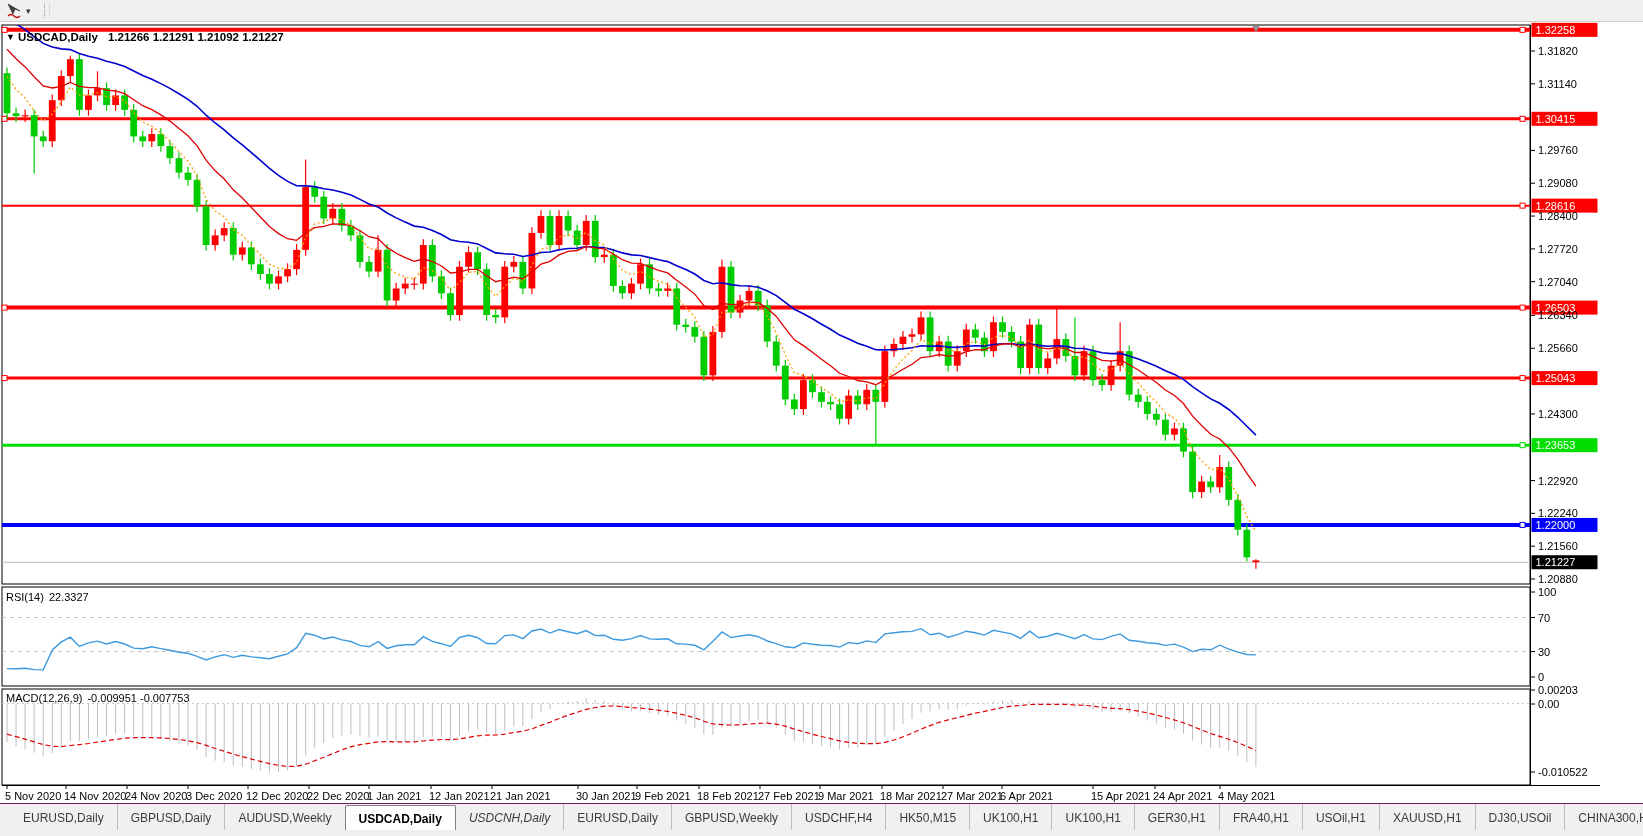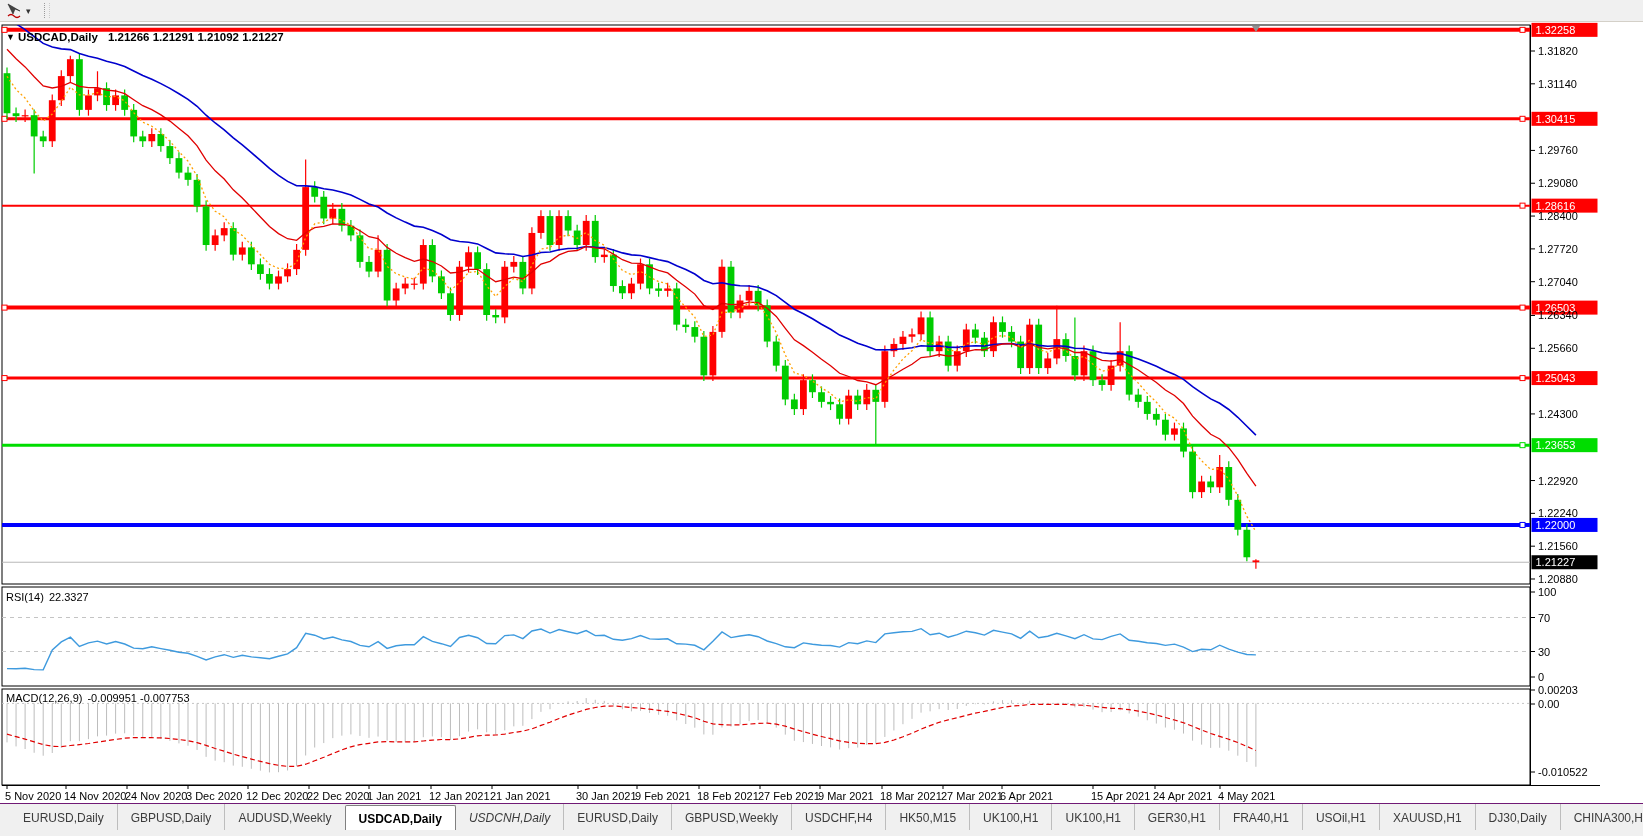--- a/index.html
+++ b/index.html
@@ -612,18 +612,18 @@
       <div class="tab">EURUSD,Daily</div>
       <div class="tab">GBPUSD,Weekly</div>
       <div class="tab">USDCHF,H4</div>
       <div class="tab">HK50,M15</div>
       <div class="tab">UK100,H1</div>
       <div class="tab">UK100,H1</div>
       <div class="tab">GER30,H1</div>
       <div class="tab">FRA40,H1</div>
       <div class="tab">USOil,H1</div>
       <div class="tab">XAUUSD,H1</div>
-      <div class="tab">DJ30,Daily</div>
+      <div class="tab">DJ30,USOil</div>
       <div class="tab">CHINA300,H1</div>
     </div>
 
 </div>
 <div class="strip"></div>
 
 </body></html>

